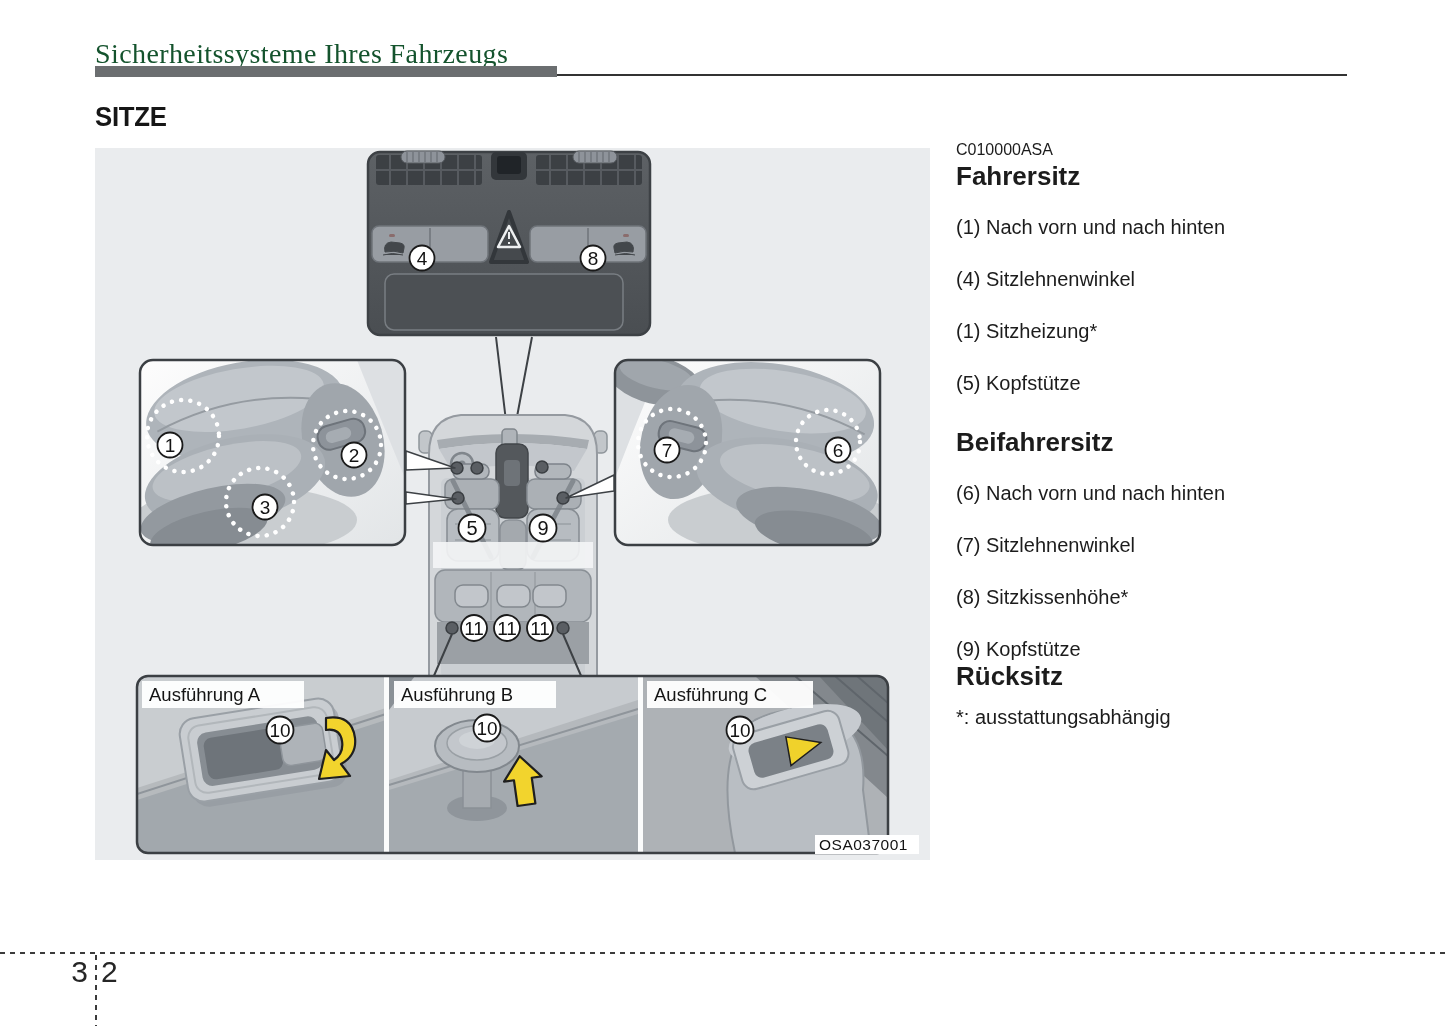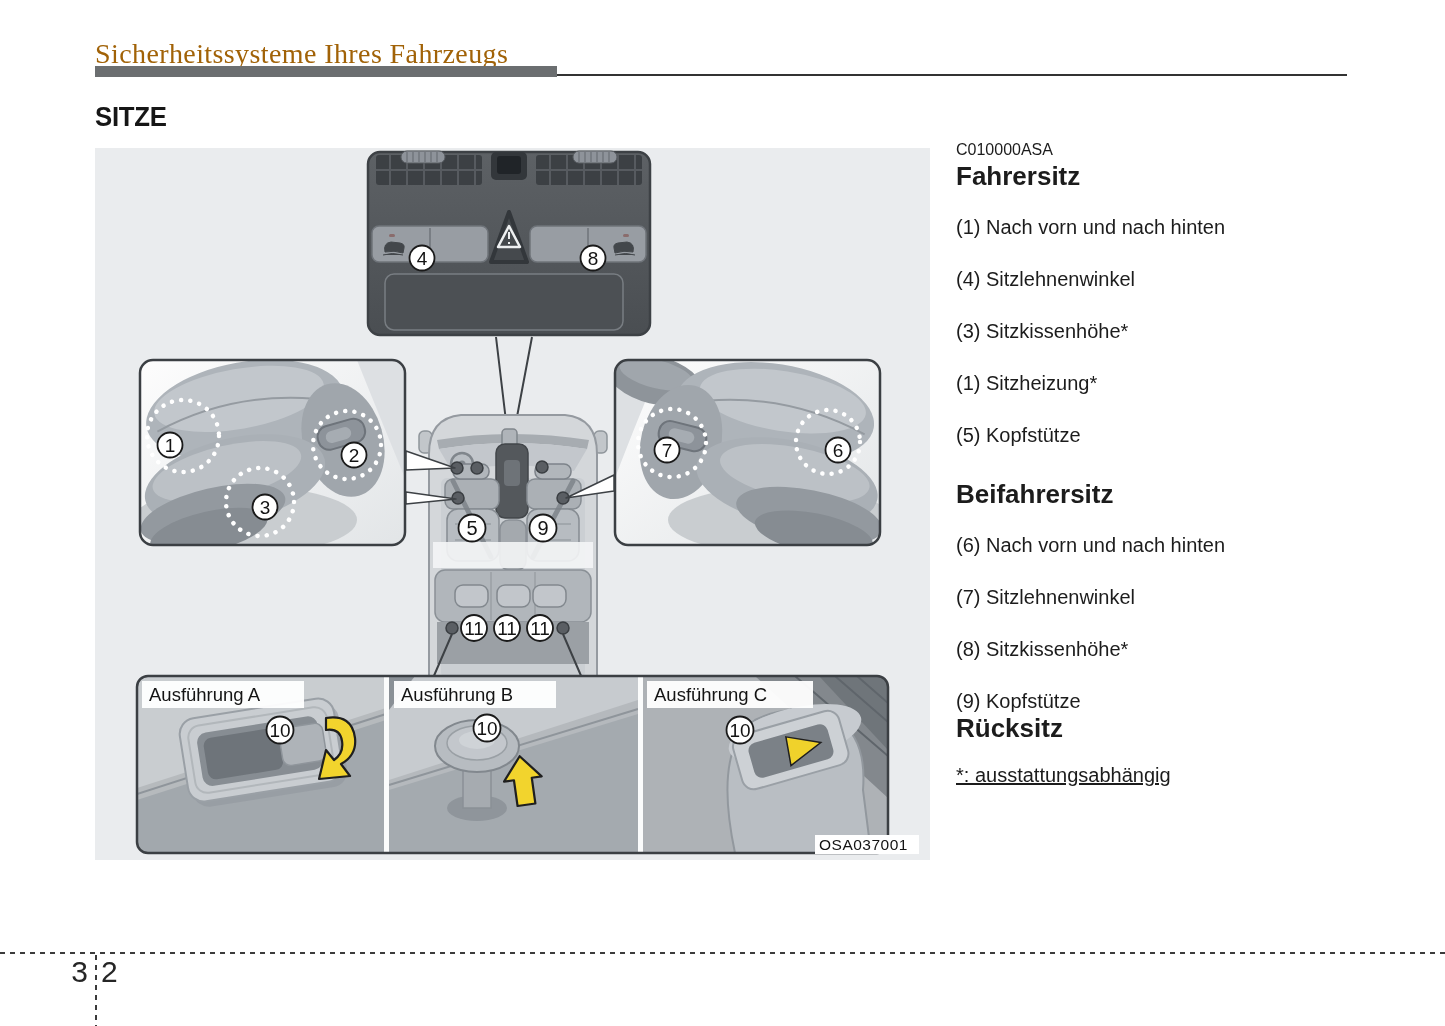--- a/index.html
+++ b/index.html
@@ -4,41 +4,41 @@
 <style>
   html,body{margin:0;padding:0;}
   body{
     width:1445px;height:1026px;position:relative;overflow:hidden;
     background:#ffffff;color:#1c1c1c;
     font-family:"Liberation Sans",sans-serif;
   }
   .header-title{
     position:absolute;left:95px;top:38px;
     font-family:"Liberation Serif",serif;
-    font-size:28px;color:#a16207;letter-spacing:0.4px;white-space:nowrap;
+    font-size:28px;color:#14532d;letter-spacing:0.4px;white-space:nowrap;
   }
   .header-bar{position:absolute;left:95px;top:66px;width:462px;height:11px;background:#6b6e70;}
   .header-line{position:absolute;left:557px;top:74px;width:790px;height:2px;background:#333;}
   .section-title{
     position:absolute;left:95px;top:101px;
     font-size:28px;font-weight:bold;color:#161616;
     transform:scaleX(0.92);transform-origin:left center;letter-spacing:-0.3px;
   }
   .diagram{position:absolute;left:95px;top:148px;width:835px;height:712px;background:#eaecee;}
   .diagram svg{display:block;}
   svg text{font-family:"Liberation Sans",sans-serif;fill:#131313;}
 
   .info-col{position:absolute;left:956px;top:140px;width:400px;}
   .info-code{font-size:16px;line-height:20px;margin:0 0 3px 0;}
   .info-heading{font-size:26px;font-weight:bold;line-height:26px;margin:0 0 6px 0;}
   .info-items{font-size:20px;line-height:27px;}
   .info-items div{white-space:nowrap;margin-top:25px;}
   .sec-gap1{margin-top:32px;}
   .sec-gap2{}
-  .info-footnote{margin-top:23px;font-size:20px;text-decoration:underline;}
+  .info-footnote{margin-top:17px;font-size:20px;}
 
   .footer-dash-h{
     position:absolute;left:0;top:952px;width:1445px;height:2px;
     background:repeating-linear-gradient(90deg,#3b3b3b 0 5px,transparent 5px 10px);
   }
   .footer-dash-v{
     position:absolute;left:95px;top:955px;width:2px;height:71px;
     background:repeating-linear-gradient(180deg,#3b3b3b 0 5px,transparent 5px 10px);
   }
   .page-num-chapter{position:absolute;left:58px;top:955px;width:30px;text-align:right;font-size:30px;color:#262626;}
@@ -362,21 +362,20 @@
 </svg>
 </div>
 
 <div class="info-col">
   <div class="info-code">C010000ASA</div>
 
   <div class="info-heading">Fahrersitz</div>
   <div class="info-items">
     <div>(1) Nach vorn und nach hinten</div>
     <div>(4) Sitzlehnenwinkel</div>
-    <div>(3) Sitzkissenhöhe*</div>
     <div>(1) Sitzheizung*</div>
     <div>(5) Kopfstütze</div>
   </div>
 
   <div class="info-heading sec-gap1">Beifahrersitz</div>
   <div class="info-items">
     <div>(6) Nach vorn und nach hinten</div>
     <div>(7) Sitzlehnenwinkel</div>
     <div>(8) Sitzkissenhöhe*</div>
     <div>(9) Kopfstütze</div>

